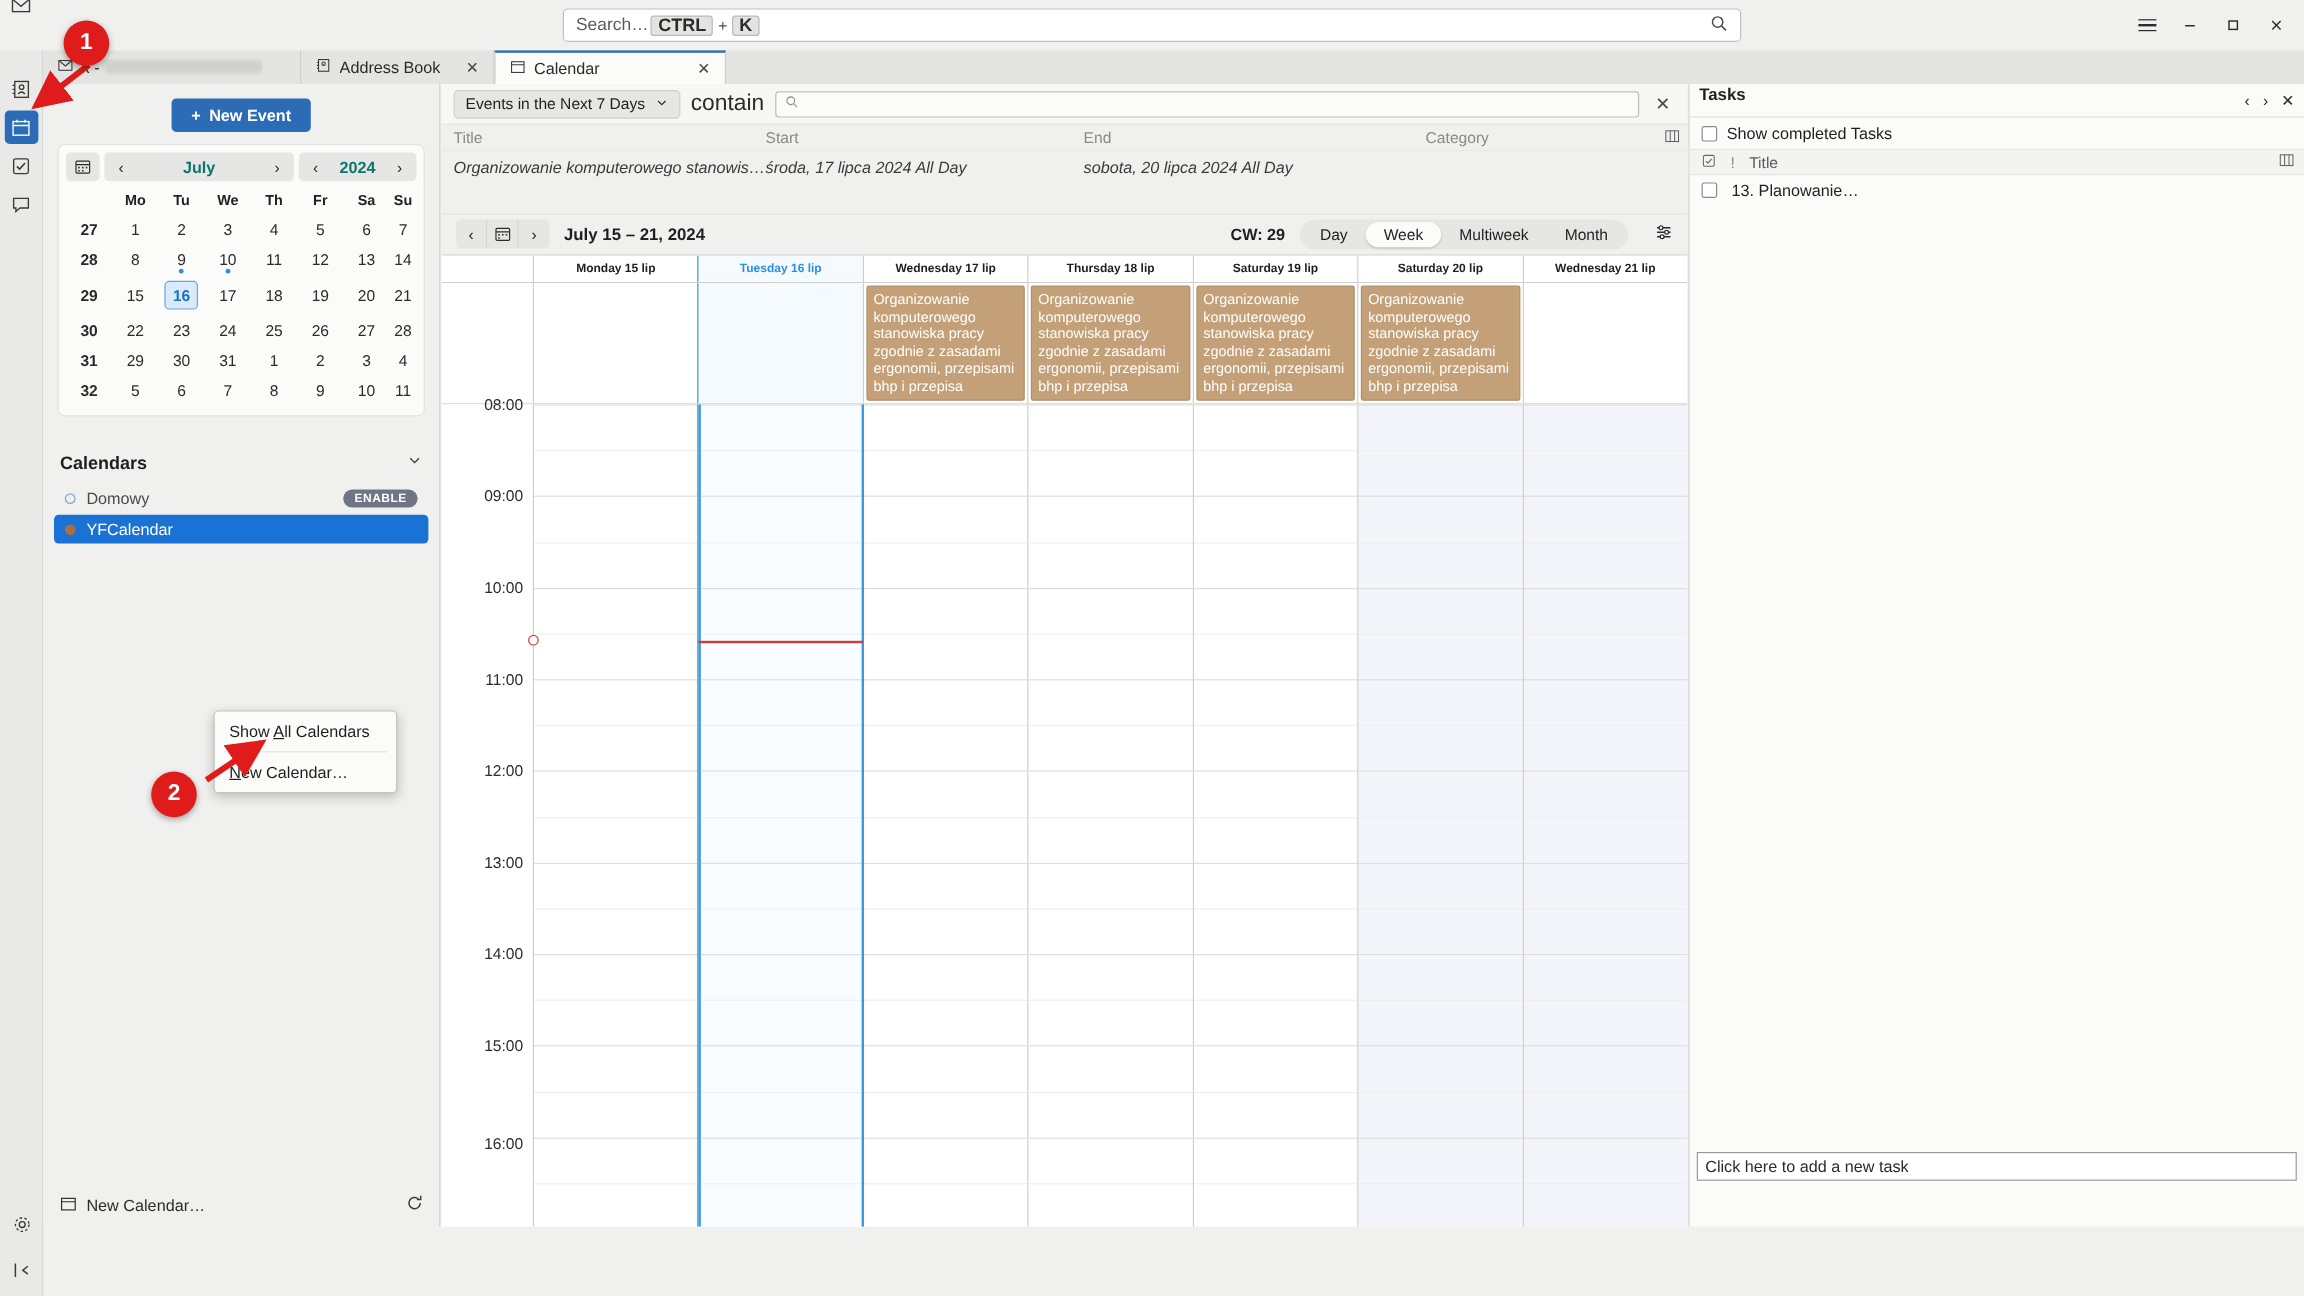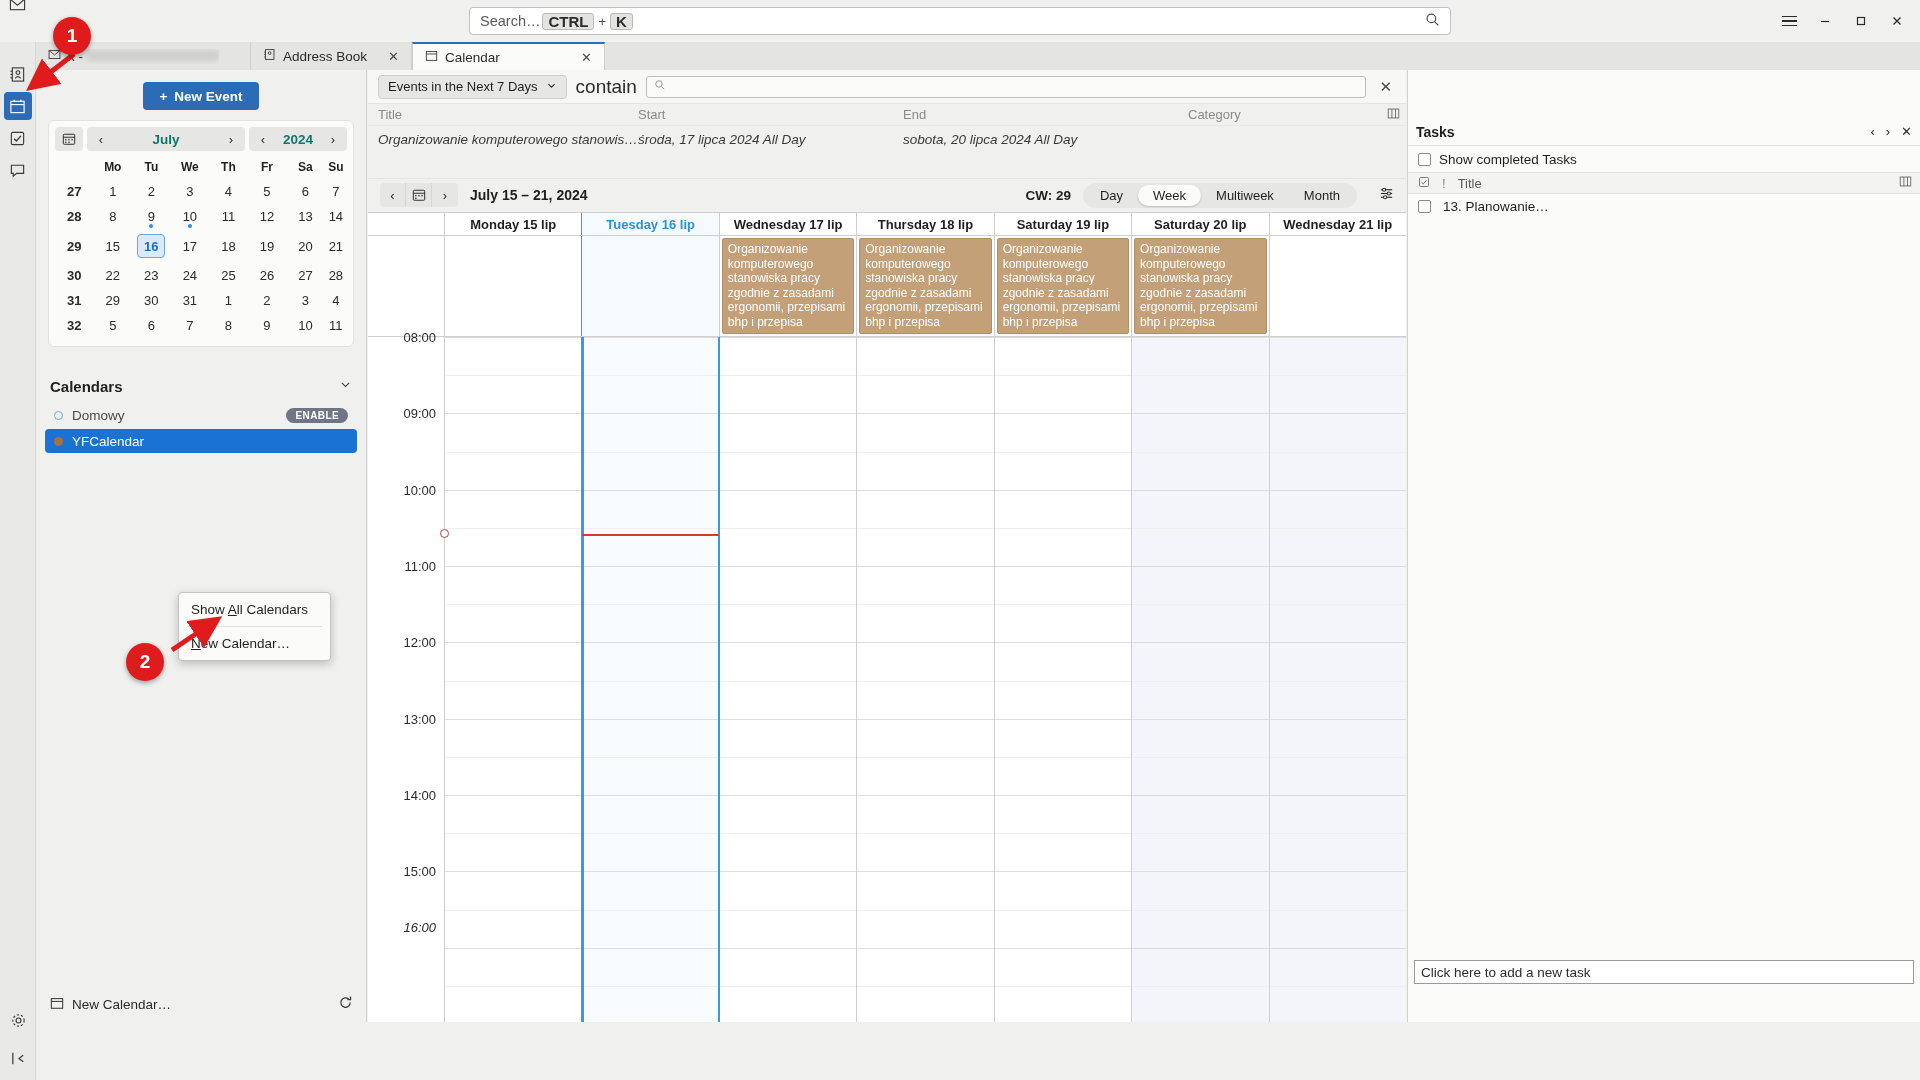--- a/index.html
+++ b/index.html
@@ -238,21 +238,21 @@
   
   .weekgrid {
     position: absolute; left: 368px; top: 212px;
     width: 1038px; height: 810px; background: #ffffff;
     border-top: 1px solid #cfcfcd; overflow: hidden;
   }
   .wg-headrow { display: flex; height: 23px; border-bottom: 1px solid #cfcfcd; }
   .wg-gutter { width: 76px; flex: 0 0 76px; background: #ffffff; }
   .wg-daycol-head {
     flex: 1; display: flex; align-items: center; justify-content: center;
-    font-size: 13px; font-weight: bold; color: #1f1f1f;
+    font-size: 10px; font-weight: bold; color: #1f1f1f;
     border-left: 1px solid #cfcfcd; background: #ffffff;
   }
   .wg-daycol-head.today { color: #2c8fe0; background: #f5fafe; border-left: 1px solid #3a9ae0; }
   .wg-allday { display: flex; min-height: 100px; border-bottom: 1px solid #cfcfcd; }
   .wg-allday-cell {
     flex: 1; border-left: 1px solid #cfcfcd; padding: 2px 2px;
     background: #ffffff; position: relative;
   }
   .wg-allday-cell.today { background: #f5fafe; border-left: 1px solid #3a9ae0; }
   .allday-chip {
@@ -280,22 +280,22 @@
   }
   .todaycol-border-l { position: absolute; left: 0; top: 0; bottom: 0; width: 1.6px; background: #3a9ae0; z-index: 4;}
   .todaycol-border-r { position: absolute; right: -1px; top: 0; bottom: 0; width: 1.6px; background: #3a9ae0; z-index: 4;}
 
   
   .tasks {
     position: absolute; left: 1407px; top: 70px; width: 513px; height: 952px;
     background: #fbfbfa; border-left: 1px solid #d2d2d0;
   }
   .tasks-head {
-    height: 28px; display: flex; align-items: center;
-    padding: 0 8px; gap: 6px; border-bottom: 1px solid #e0e0de; margin-top: 48px;
+    height: 28px; display: flex; 
+    padding: 0 8px; gap: 6px; border-bottom: 1px solid #e0e0de;
   }
   .tasks-title { font-size: 14px; font-weight: bold; color: #1f1f1f; }
   .tasks-head-icons { margin-left: auto; display: flex; gap: 11px; align-items: center; font-size: 13px; color: #2b2b2b; }
   .tasks-filterrow { height: 26px; display: flex; align-items: center; gap: 8px; padding: 0 10px; }
   .chk { width: 13px; height: 13px; border: 1px solid #8a8a88; border-radius: 2px; background: #fff; }
   .tasks-filterrow span { font-size: 13.5px; color: #1f1f1f; }
   .tasks-colhead {
     height: 22px; display: flex; align-items: center; gap: 12px;
     padding: 0 10px; font-size: 13px; color: #5a5a5a;
     border-top: 1px solid #e4e4e2; border-bottom: 1px solid #e4e4e2;
@@ -737,21 +737,21 @@
     <div class="wg-body">
       <div class="wg-time-gutter" id="wg-times">
           <div class="time-label" style="top: 0px;">08:00</div>
           <div class="time-label" style="top: 76.3333px;">09:00</div>
           <div class="time-label" style="top: 152.667px;">10:00</div>
           <div class="time-label" style="top: 229px;">11:00</div>
           <div class="time-label" style="top: 305.333px;">12:00</div>
           <div class="time-label" style="top: 381.667px;">13:00</div>
           <div class="time-label" style="top: 458px;">14:00</div>
           <div class="time-label" style="top: 534.333px;">15:00</div>
-          <div class="time-label" style="top: 590px; font-style: italic;">16:00</div>
+          <div class="time-label" style="top: 616px;">16:00</div>
           <div class="nowdot" style="top: 192.44px; right: -5px;"></div>
         </div>
       <div id="wg-cols" style="display:flex;flex:1;position:relative">
           <div class="wg-daycol">
             <div class="hourline" style="top: 0px;"></div>
             <div class="halfline" style="top: 38.1667px;"></div>
             <div class="hourline" style="top: 76.3333px;"></div>
             <div class="halfline" style="top: 114.5px;"></div>
             <div class="hourline" style="top: 152.667px;"></div>
             <div class="halfline" style="top: 190.833px;"></div>

